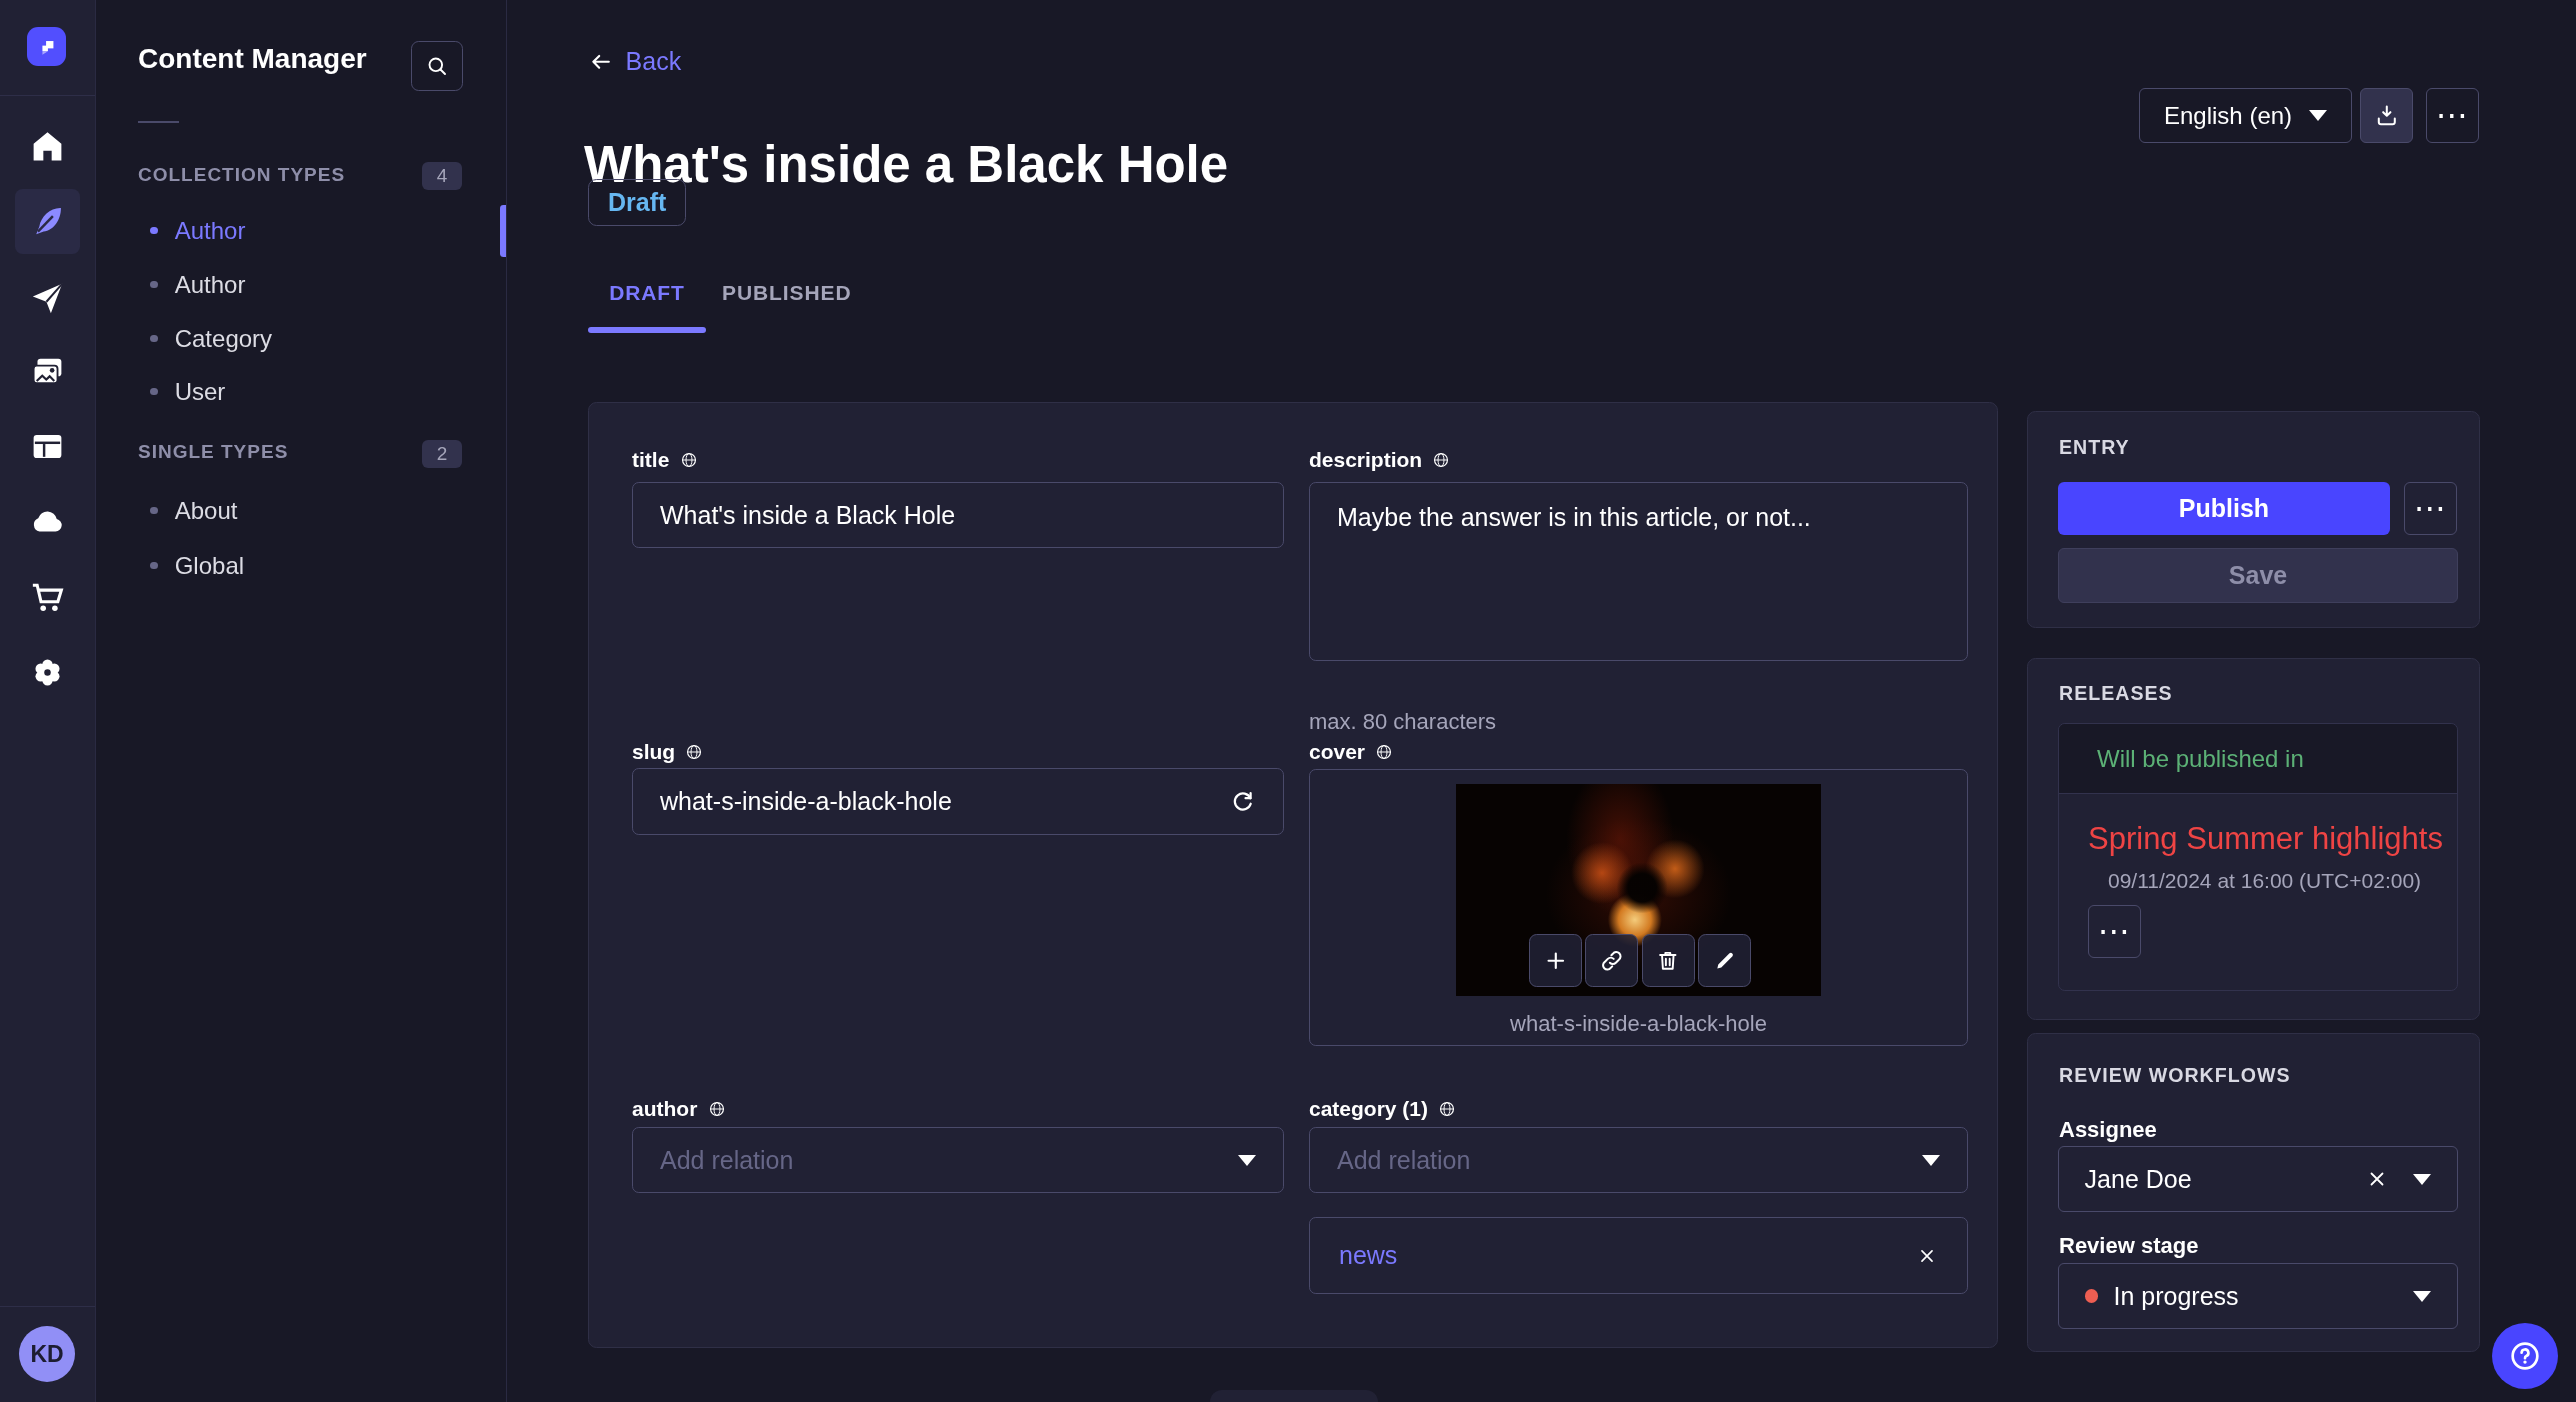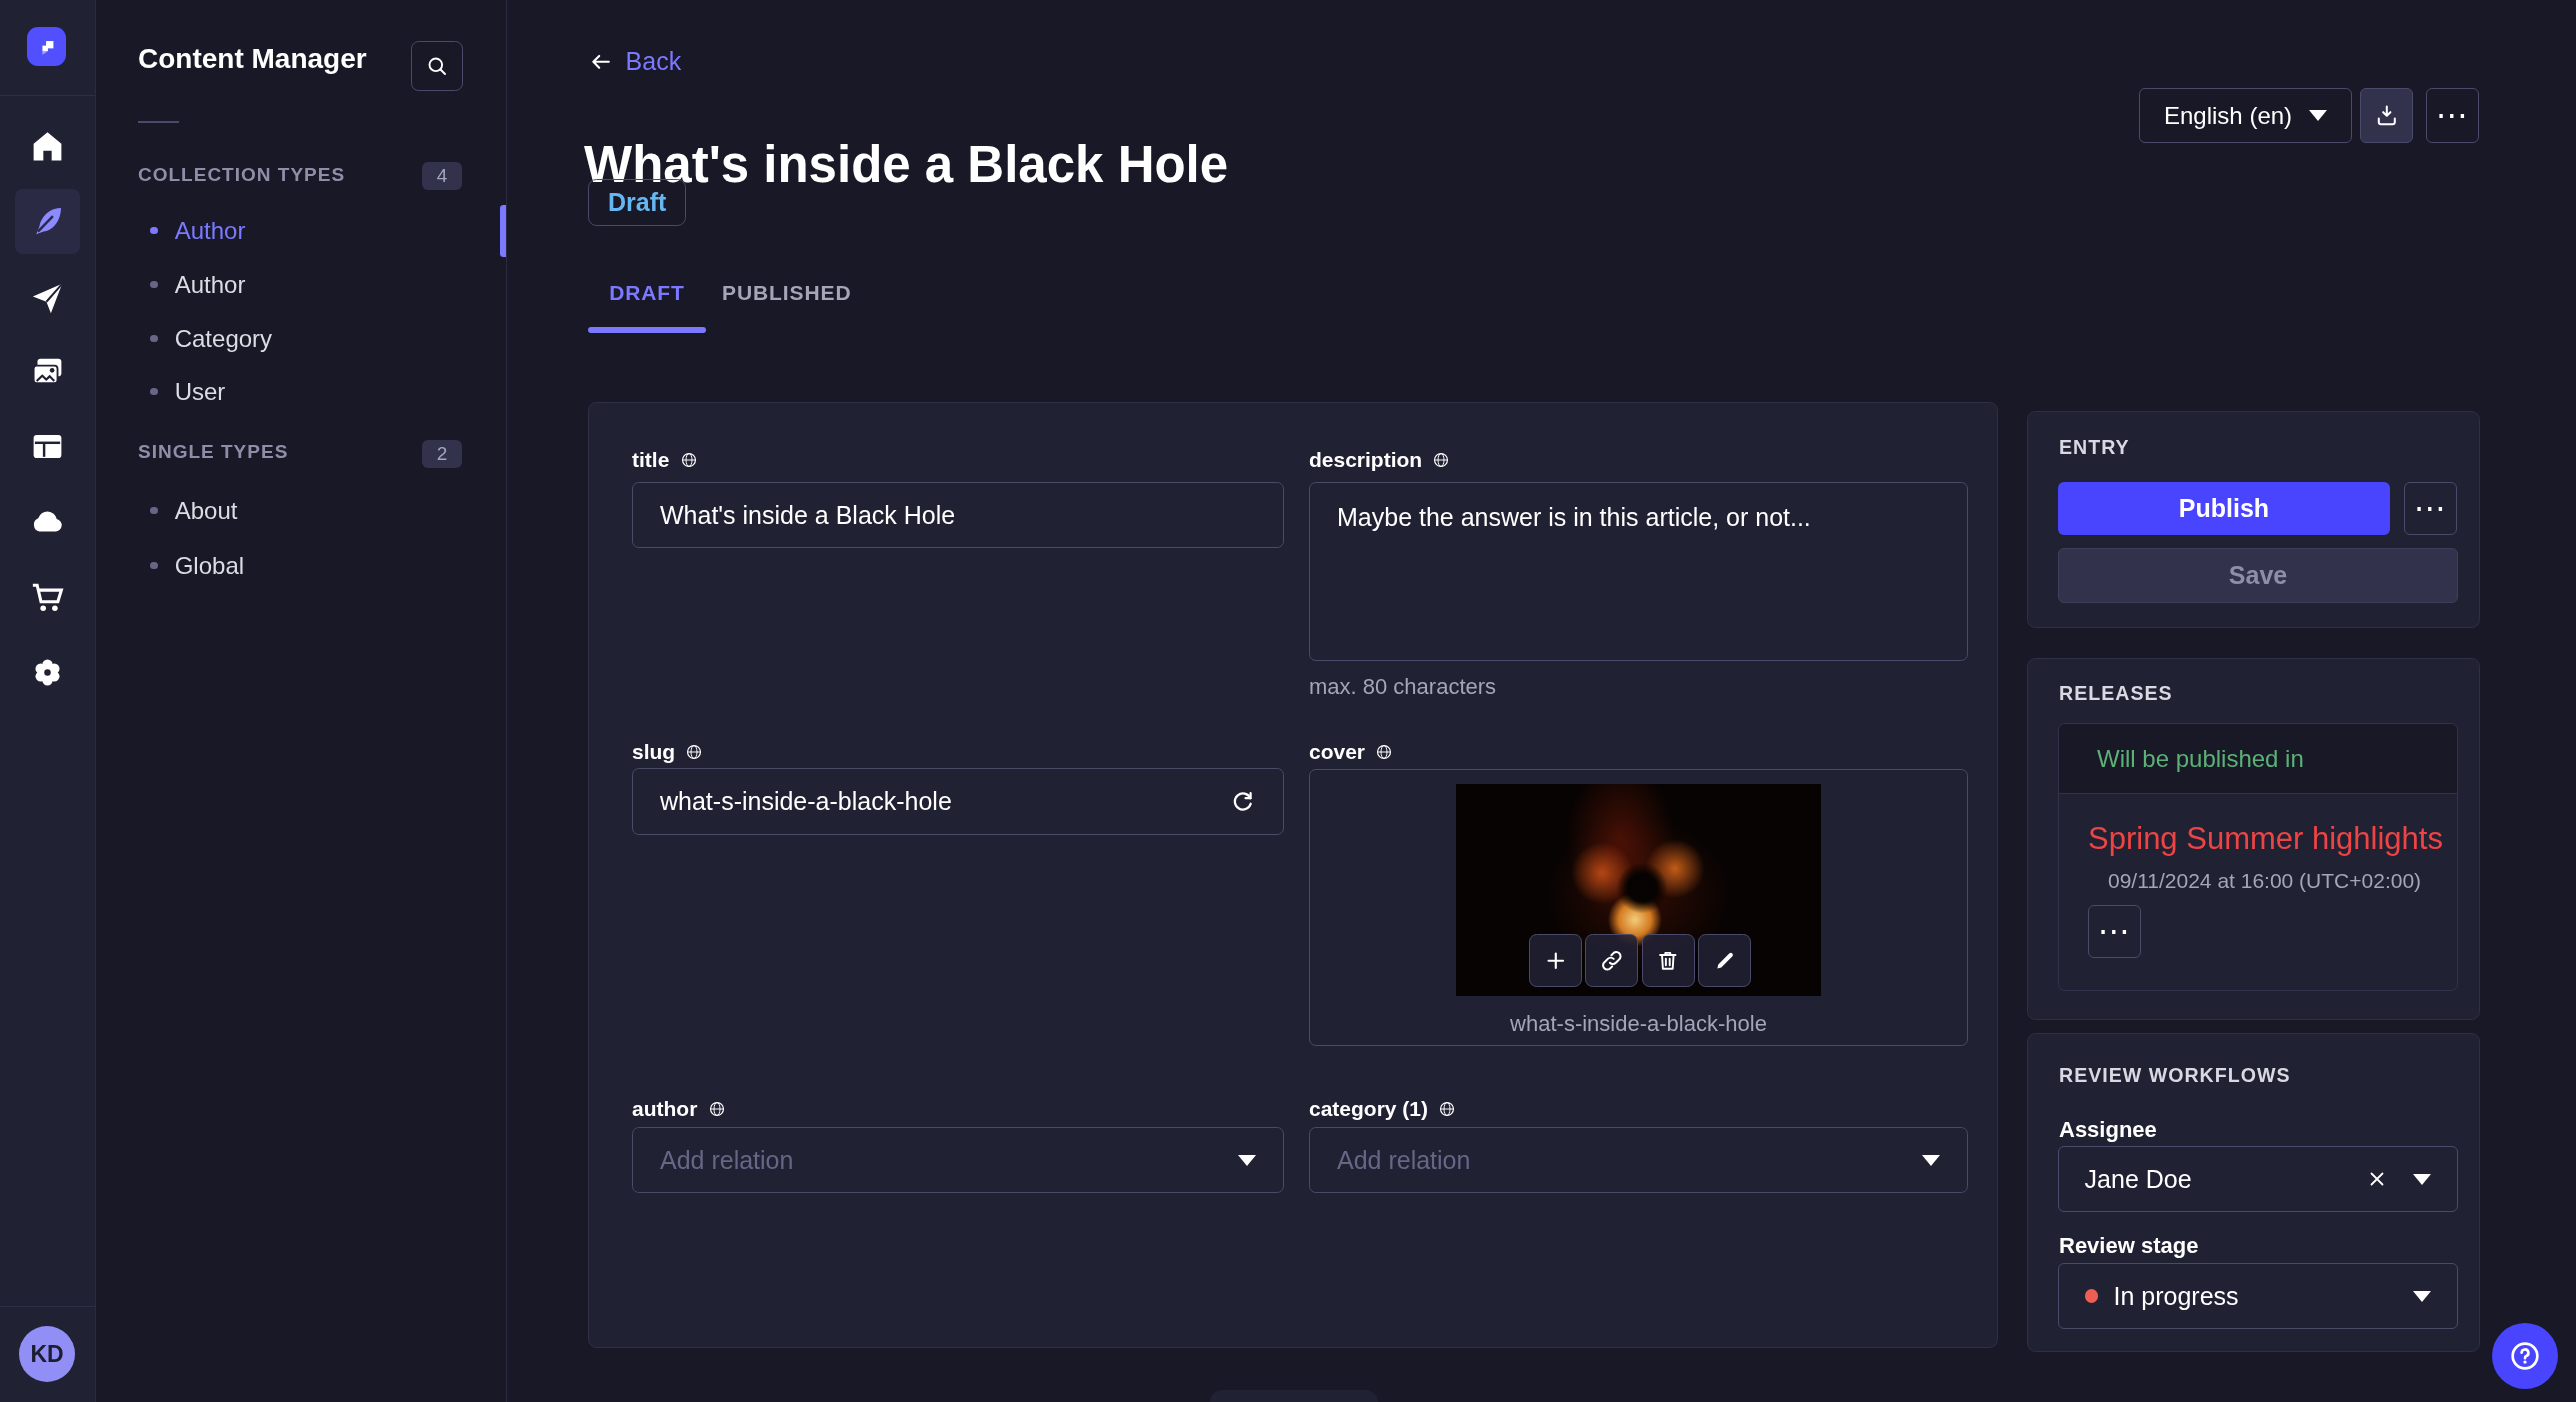--- a/index.html
+++ b/index.html
@@ -48,21 +48,21 @@
   
   .card{position:absolute;background:#212134;border:0.9px solid #2f2f46;border-radius:8.5px;box-sizing:border-box;}
   .main-card{left:588px;top:402px;width:1410px;height:946px;}
 
   .f-label{position:absolute;display:flex;align-items:center;gap:10.2px;font-size:21px;font-weight:600;color:#fff;}
   .input{position:absolute;background:#212134;border:0.9px solid #4a4a6a;border-radius:6.8px;display:flex;align-items:center;padding:0 27px;box-sizing:border-box;font-size:25px;color:#fff;}
   .input input{background:transparent;border:none;outline:none;color:#fff;font-size:25px;font-family:inherit;width:100%;padding:0;}
   .textarea{align-items:flex-start;}
   .textarea textarea{background:transparent;border:none;outline:none;resize:none;color:#fff;font-size:25px;font-family:inherit;width:100%;height:100%;padding:20.4px 0 0 0;box-sizing:border-box;}
   .placeholder{color:#666687;}
-  .hint{position:absolute;font-size:22px;color:#a5a5ba;}
+  .hint{position:absolute;font-size:22px;color:#a5a5ba;margin-top:35px;}
 
   .cover-box{position:absolute;left:720px;top:366px;width:659px;height:277px;border:0.9px solid #4a4a6a;border-radius:6.8px;box-sizing:border-box;}
   .bh-img{position:absolute;left:146px;top:13.6px;width:365px;height:212px;cursor:pointer;background:
     radial-gradient(circle 25.6px at 51% 49%, rgba(5,2,1,.98) 55%, rgba(5,2,1,0) 100%),
     radial-gradient(circle 36px at 49% 64%, rgba(255,214,130,.95), rgba(255,150,40,.8) 45%, rgba(190,70,15,0) 75%),
     radial-gradient(circle 41px at 60% 40%, rgba(250,120,30,.75), rgba(150,45,10,0) 72%),
     radial-gradient(circle 43px at 40% 42%, rgba(235,95,25,.7), rgba(130,40,8,0) 72%),
     radial-gradient(ellipse 72px 102px at 45% 26%, rgba(130,28,8,.5), rgba(60,10,4,0) 75%),
     radial-gradient(ellipse 119px 98px at 50% 52%, rgba(85,20,6,.55), rgba(30,6,2,0) 78%),
     #070302;}
@@ -350,20 +350,28 @@
           <circle cx="12" cy="12" r="8.6" fill="none" stroke="#fff" stroke-width="1.6"></circle>
           <ellipse cx="12" cy="12" rx="4" ry="8.6" fill="none" stroke="#fff" stroke-width="1.3"></ellipse>
           <path d="M3.4 12h17.2" stroke="#fff" stroke-width="1.3"></path>
         </svg>
     </div>
     <div class="input" style="left:720px;top:724px;width:659px;height:66px;justify-content:space-between">
       <span class="placeholder">Add relation</span>
       <span class="caret"></span>
     </div>
 
+    <div class="relation-box">
+      <span class="relation-link">news</span>
+      <span class="clear-x">
+        <svg width="22" height="22" viewBox="0 0 24 24">
+            <path d="M6.5 6.5l11 11M17.5 6.5l-11 11" stroke="#fff" stroke-width="1.8" stroke-linecap="round"></path>
+          </svg>
+      </span>
+    </div>
   </section>
 
   <aside class="card entry-card">
     <div class="panel-head" style="top:24px">ENTRY</div>
     <button class="btn-publish">Publish</button>
     <div class="btn-more-sq">
       <span class="dots">⋯</span>
     </div>
     <button class="btn-save">Save</button>
   </aside>

